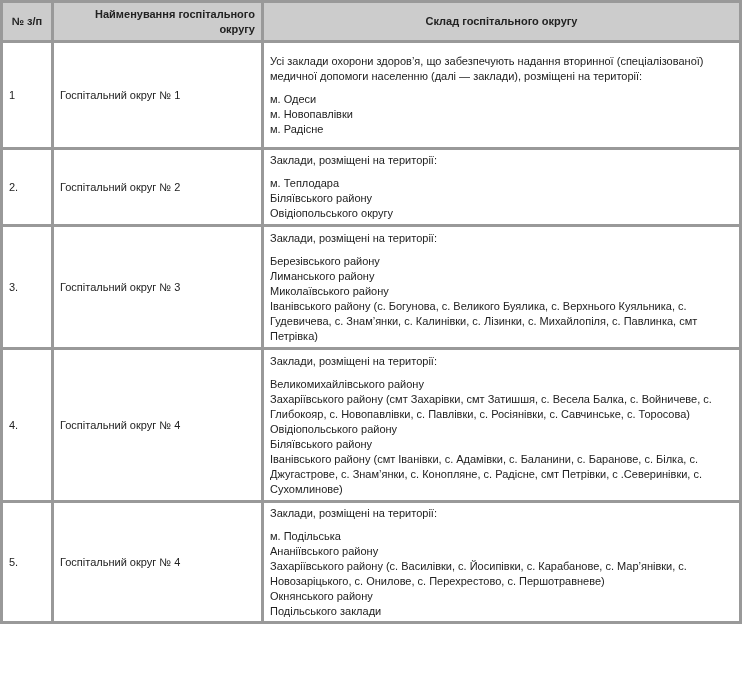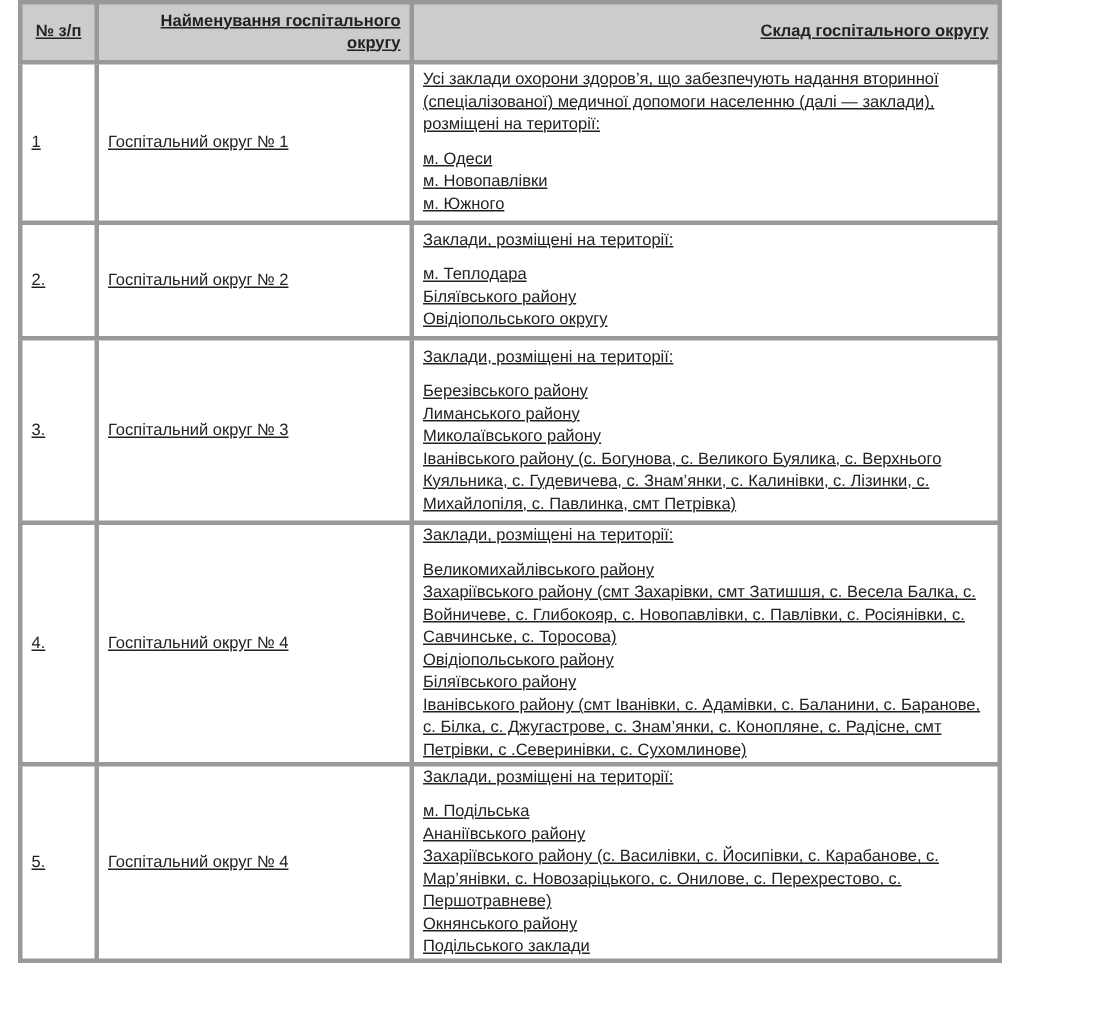--- a/index.html
+++ b/index.html
@@ -10,42 +10,41 @@
   body {
     width: 742px;
     height: 682px;
     overflow: hidden;
     font-family: "Liberation Sans", sans-serif;
     font-size: 11px;
     color: #222222;
   }
   table.districts {
     border-collapse: collapse;
-    width: 656px;
+    width: 742px;
     table-layout: fixed;
     position: absolute;
-    left: 12px;
+    left: 0;
     top: 0;
-    text-decoration: underline;
   }
   table.districts td, table.districts th {
     border: 3px solid #999999;
     vertical-align: middle;
     padding: 0 6px;
   }
   table.districts th {
     background: #cccccc;
     font-weight: bold;
     color: #222222;
     height: 37px;
     line-height: 15px;
   }
   th.col-num { width: 36px; text-align: center; }
   th.col-name { width: 195px; text-align: right; }
-  th.col-comp { text-align: right; }
+  th.col-comp { text-align: center; }
   td.cell-num { text-align: left; }
   td.cell-name { text-align: left; }
   td.cell-comp {
     vertical-align: top;
     padding-top: 6px;
     padding-bottom: 8px;
     line-height: 15px;
   }
   .comp-intro { margin: 0 0 8px 0; }
   .comp-line { display: block; }
@@ -67,21 +66,21 @@
     </tr>
   </thead>
   <tbody>
     <tr class="r1">
       <td class="cell-num">1</td>
       <td class="cell-name">Госпітальний округ № 1</td>
       <td class="cell-comp">
         <p class="comp-intro">Усі заклади охорони здоров’я, що забезпечують надання вторинної (спеціалізованої) медичної допомоги населенню (далі — заклади), розміщені на території:</p>
         <span class="comp-line">м. Одеси</span>
         <span class="comp-line">м. Новопавлівки</span>
-        <span class="comp-line">м. Южного</span>
+        <span class="comp-line">м. Радісне</span>
       </td>
     </tr>
     <tr class="r2">
       <td class="cell-num">2.</td>
       <td class="cell-name">Госпітальний округ № 2</td>
       <td class="cell-comp">
         <p class="comp-intro">Заклади, розміщені на території:</p>
         <span class="comp-line">м. Теплодара</span>
         <span class="comp-line">Біляївського району</span>
         <span class="comp-line">Овідіопольського округу</span>

